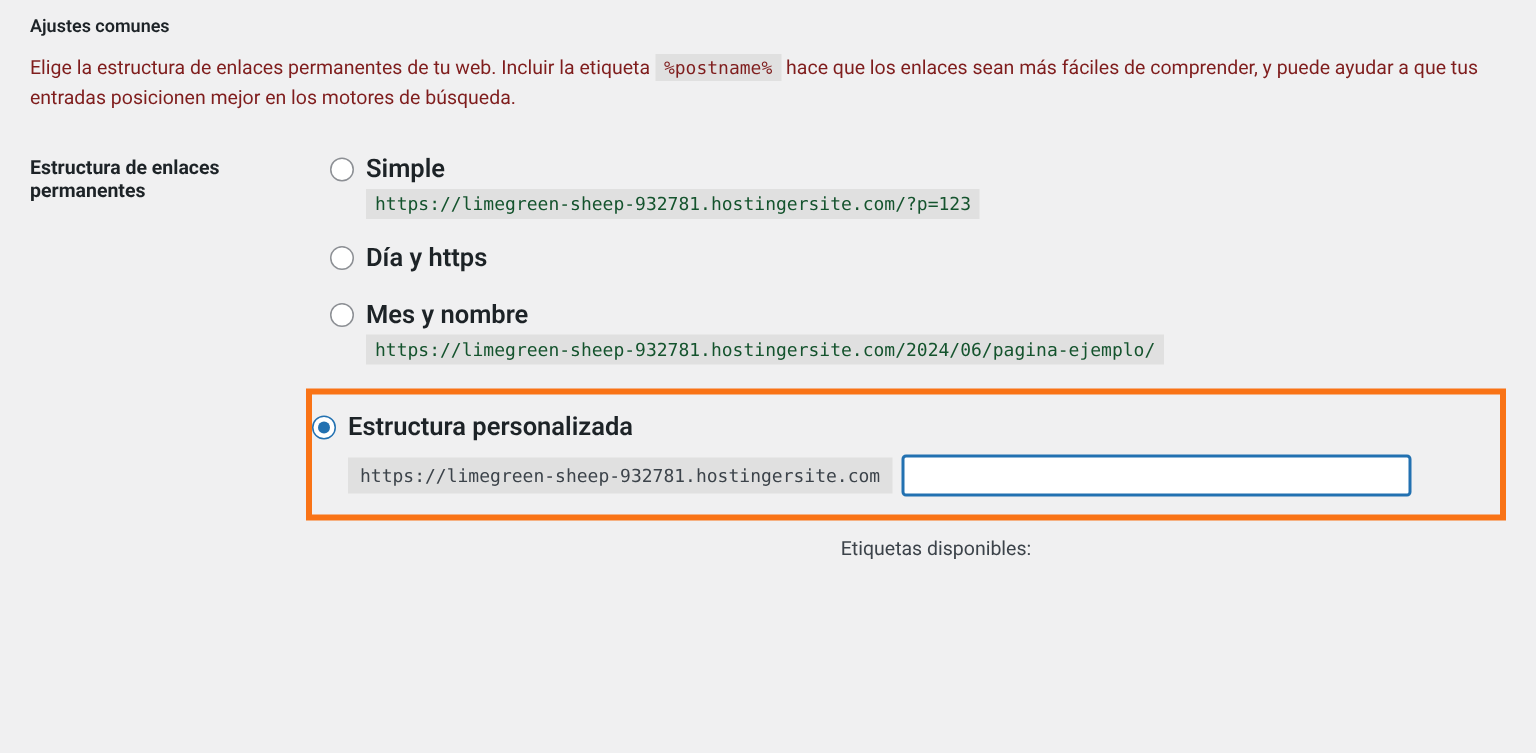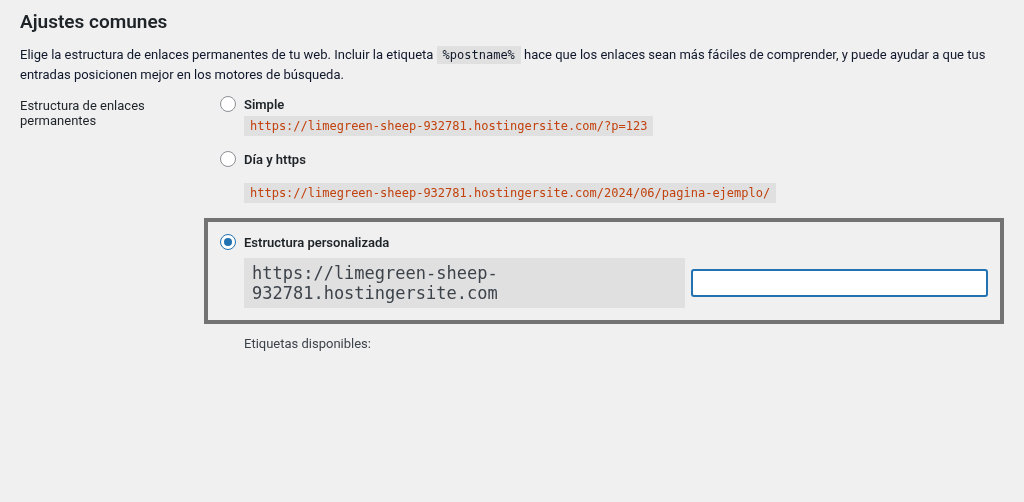--- a/index.html
+++ b/index.html
@@ -4,44 +4,44 @@
   <style>
     * { box-sizing: border-box; margin: 0; padding: 0; }
     body {
       font-family: -apple-system, BlinkMacSystemFont, "Segoe UI", Roboto, sans-serif;
       font-size: 13px;
       color: #1d2327;
       background: #f0f0f1;
       padding: 10px 20px;
     }
     h2 {
-      font-size: 19px;
+      font-size: 12px;
       font-weight: 600;
       margin-bottom: 12px;
       color: #1d2327;
     }
     .description {
       font-size: 13px;
-      color: #0f172a;
-      margin-bottom: 12px;
+      color: #7f1d1d;
+      margin-bottom: 28px;
       line-height: 1.5;
     }
     .description code {
       background: #e0e0e0;
       font-family: Consolas, Monaco, monospace;
       font-size: 12px;
       padding: 2px 6px;
     }
     .form-table {
       display: flex;
       align-items: flex-start;
     }
     .form-label {
       width: 200px;
-      font-weight: 400;
+      font-weight: 700;
       font-size: 13px;
       color: #1d2327;
       padding-top: 2px;
       flex-shrink: 0;
     }
     .form-content {
       flex: 1;
     }
     .radio-option {
       margin-bottom: 18px;
@@ -69,69 +69,70 @@
       position: absolute;
       width: 8px;
       height: 8px;
       border-radius: 50%;
       background: #2271b1;
       top: 3px;
       left: 3px;
     }
     .radio-label {
       font-weight: 600;
-      font-size: 13px;
+      font-size: 17px;
       color: #1d2327;
       text-align: right;
     }
     .radio-example {
       margin-top: 6px;
       margin-left: 24px;
     }
     .radio-example code {
       background: #e0e0e0;
       font-family: Consolas, Monaco, monospace;
       font-size: 12px;
       padding: 3px 6px;
-      color: #c2410c;
+      color: #14532d;
     }
     .highlight-box {
-      border: 4px solid #737373;
-      padding: 12px 12px 0px 12px;
+      border: 4px solid #f97316;
+      padding: 12px 12px 0px 0;
       margin-left: -16px;
       margin-bottom: 12px;
     }
     .custom-row {
       display: flex;
       align-items: center;
       gap: 6px;
       margin-top: 8px;
       margin-left: 24px;
     }
     .custom-prefix {
       background: #e0e0e0;
       font-family: Consolas, Monaco, monospace;
-      font-size: 17px;
+      font-size: 12px;
       padding: 5px 8px;
       color: #3c434a;
     }
     .custom-input {
       border: 2px solid #2271b1;
       border-radius: 3px;
       padding: 4px 8px;
       font-size: 13px;
       width: 340px;
       height: 28px;
       outline: none;
     }
     .tags-label {
       margin-left: 24px;
       margin-top: 12px;
       font-size: 13px;
       color: #3c434a;
+      text-align: center;
     }
   </style>
 </head>
 <body>
 
 <h2>Ajustes comunes</h2>
 
 <p class="description">
   <span>Elige la estructura de enlaces permanentes de tu web. Incluir la etiqueta </span><code>%postname%</code><span> hace que los enlaces sean más fáciles de comprender, y puede ayudar a que tus entradas posicionen mejor en los motores de búsqueda.</span>
 </p>
@@ -149,20 +150,24 @@
     </div>
 
     <div class="radio-option">
       <div class="radio-row">
         <input type="radio" name="permalink" style="">
         <span class="radio-label">Día y https</span>
       </div>
     </div>
 
     <div class="radio-option">
+      <div class="radio-row">
+        <input type="radio" name="permalink" style="">
+        <span class="radio-label">Mes y nombre</span>
+      </div>
       <div class="radio-example"><code>https://limegreen-sheep-932781.hostingersite.com/2024/06/pagina-ejemplo/</code></div>
     </div>
 
 
     <div class="radio-option">
     </div>
 
     <div class="highlight-box">
       <div class="radio-option" style="margin-bottom:12px;">
         <div class="radio-row">

